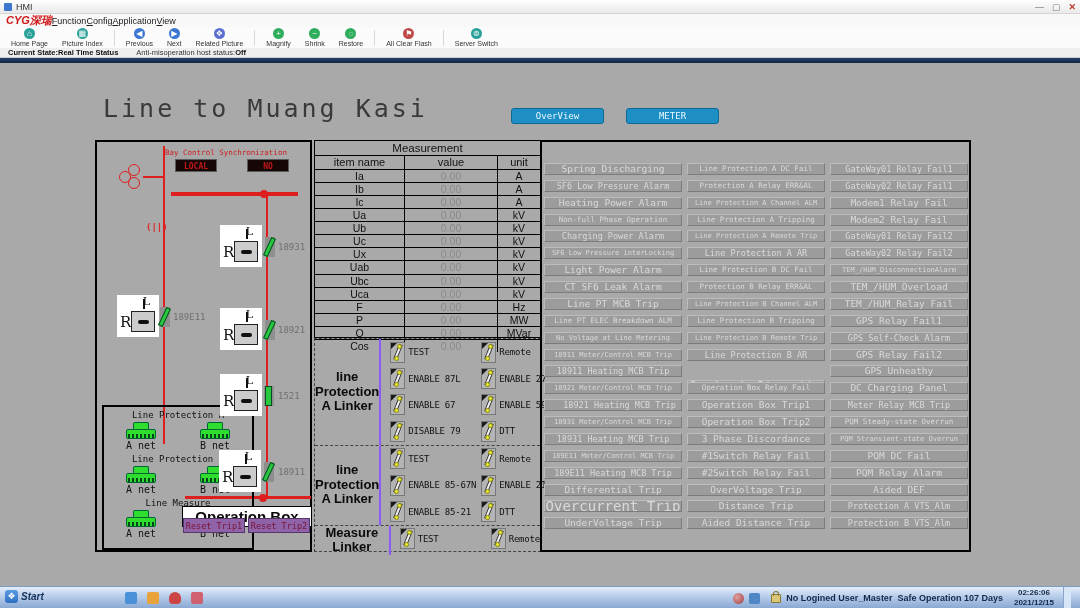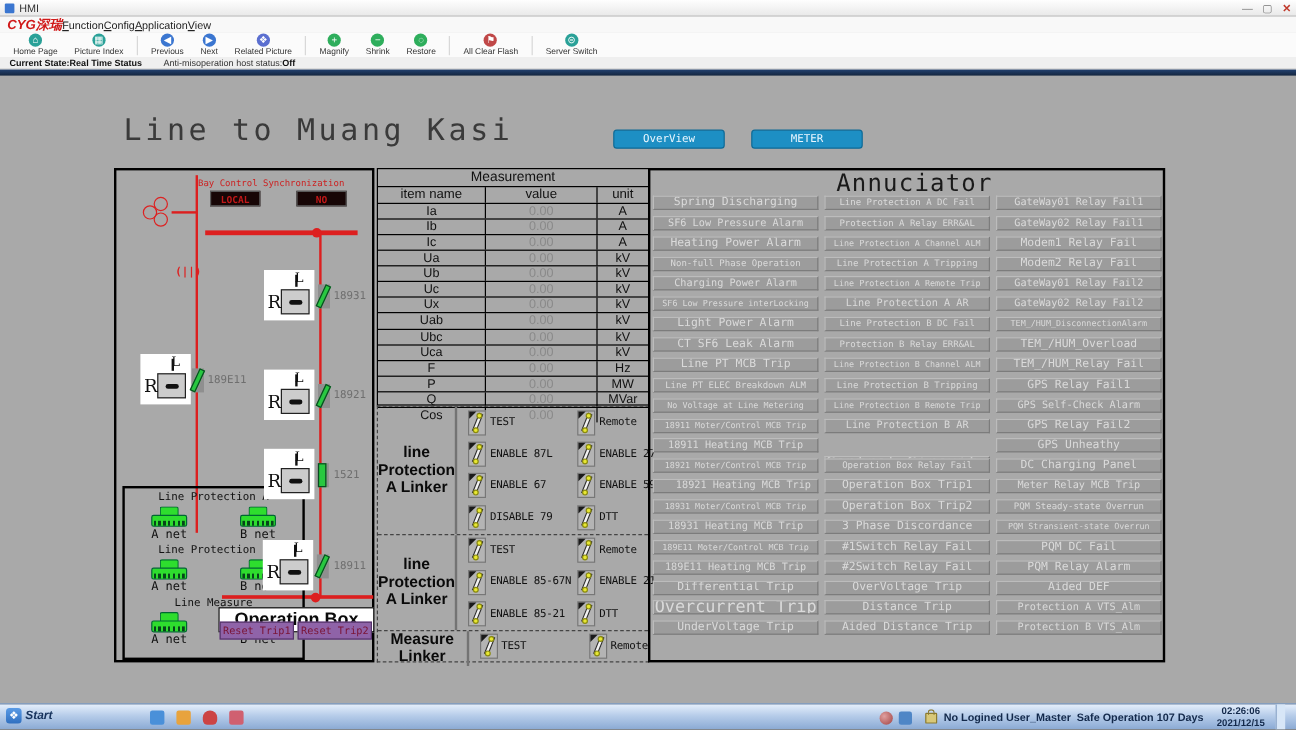--- a/index.html
+++ b/index.html
@@ -92,21 +92,21 @@
   .mc1{width:93px;border-right:1px solid #000;}
   .mc2{flex:1;}
   #meas-head .mc{font-size:11px;line-height:13px;}
   .meas-row{display:flex;height:12.07px;border-bottom:1px solid #000;}
   .meas-row:last-child{border-bottom:none;}
   .mval{color:#8a8a8a;}
   
   #linker{position:absolute;left:314px;top:338px;width:227px;height:214px;border:1px dashed #444;box-sizing:border-box;}
   .lk-section{display:flex;border-bottom:1px dashed #444;}
   .lk-section:last-child{border-bottom:none;}
-  .lk-label{width:85px;border-right:2px solid #737373;display:flex;align-items:center;justify-content:center;
+  .lk-label{width:85px;border-right:2px solid #8b5cf6;display:flex;align-items:center;justify-content:center;
             font:bold 13px "Liberation Sans",sans-serif;color:#0a0a0a;white-space:pre-line;text-align:center;line-height:1.12;box-sizing:border-box;}
   .lk-rows{flex:1;}
   .lk-row{display:flex;height:26.4px;align-items:center;}
   .lk-cell{display:flex;align-items:center;gap:3px;width:82px;padding-left:9px;}
   .lk-c2{width:auto;flex:1;}
   .lk-text{font:9px "DejaVu Sans Mono",monospace;color:#111;white-space:nowrap;letter-spacing:-0.2px;}
   .sw{position:relative;width:15px;height:21px;background:#b4b4b4;border:1px solid #777;flex:none;box-sizing:border-box;}
   .sw i{display:block;position:absolute;}
   .sw .wedge{left:0;top:0;width:0;height:0;border-left:6px solid #1a1a1a;border-bottom:6px solid transparent;}
   .sw .blade{left:5px;top:1px;width:4px;height:16px;background:#f2f2f2;border:1px solid #333;transform:rotate(22deg);box-sizing:border-box;}
@@ -626,21 +626,20 @@
                 <i class="d2"></i>
               </div>
               <span class="lk-text">Remote</span>
             </div>
           </div>
         </div>
       </div>
     </div>
 
   <div id="annu">
-    <div id="annu-title">Annuciator</div>
   <div class="tile" style="left: 2px; top: 21px; font-size: 9.5px;">Spring Discharging</div>
       <div class="tile" style="left: 2px; top: 37.87px; font-size: 8.5px;">SF6 Low Pressure Alarm</div>
       <div class="tile" style="left: 2px; top: 54.74px; font-size: 9.5px;">Heating Power Alarm</div>
       <div class="tile" style="left: 2px; top: 71.61px; font-size: 7.5px;">Non-full Phase Operation</div>
       <div class="tile" style="left: 2px; top: 88.48px; font-size: 8.5px;">Charging Power Alarm</div>
       <div class="tile" style="left: 2px; top: 105.35px; font-size: 7px;">SF6 Low Pressure interLocking</div>
       <div class="tile" style="left: 2px; top: 122.22px; font-size: 9.5px;">Light Power Alarm</div>
       <div class="tile" style="left: 2px; top: 139.09px; font-size: 9.5px;">CT SF6 Leak Alarm</div>
       <div class="tile" style="left: 2px; top: 155.96px; font-size: 9.5px;">Line PT MCB Trip</div>
       <div class="tile" style="left: 2px; top: 172.83px; font-size: 7.5px;">Line PT ELEC Breakdown ALM</div>

